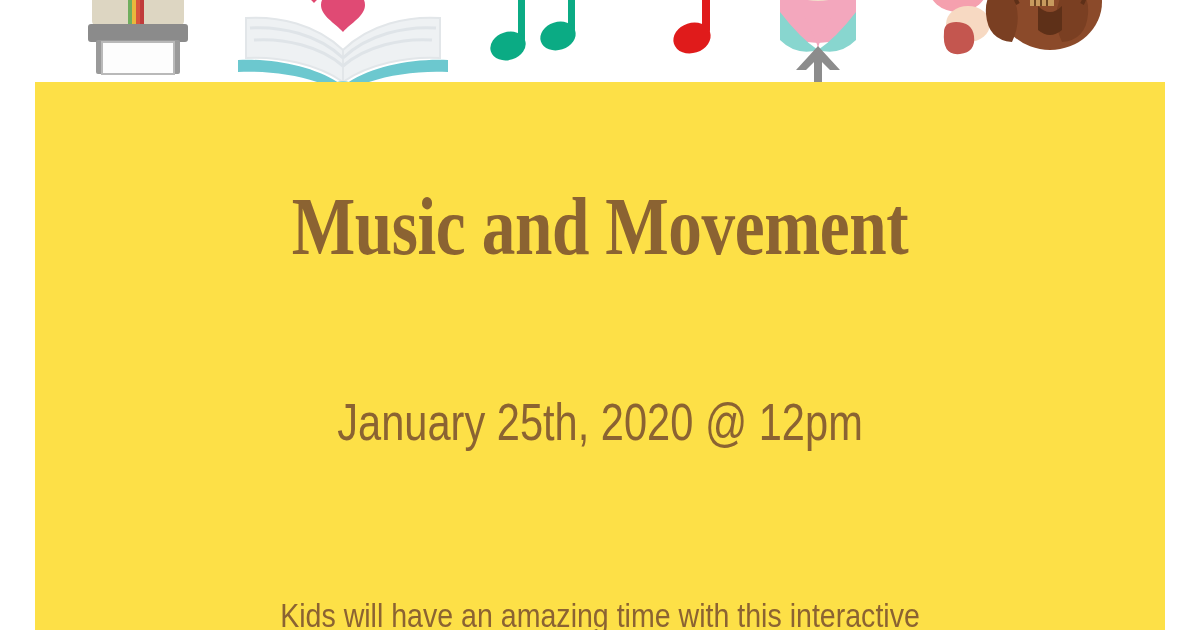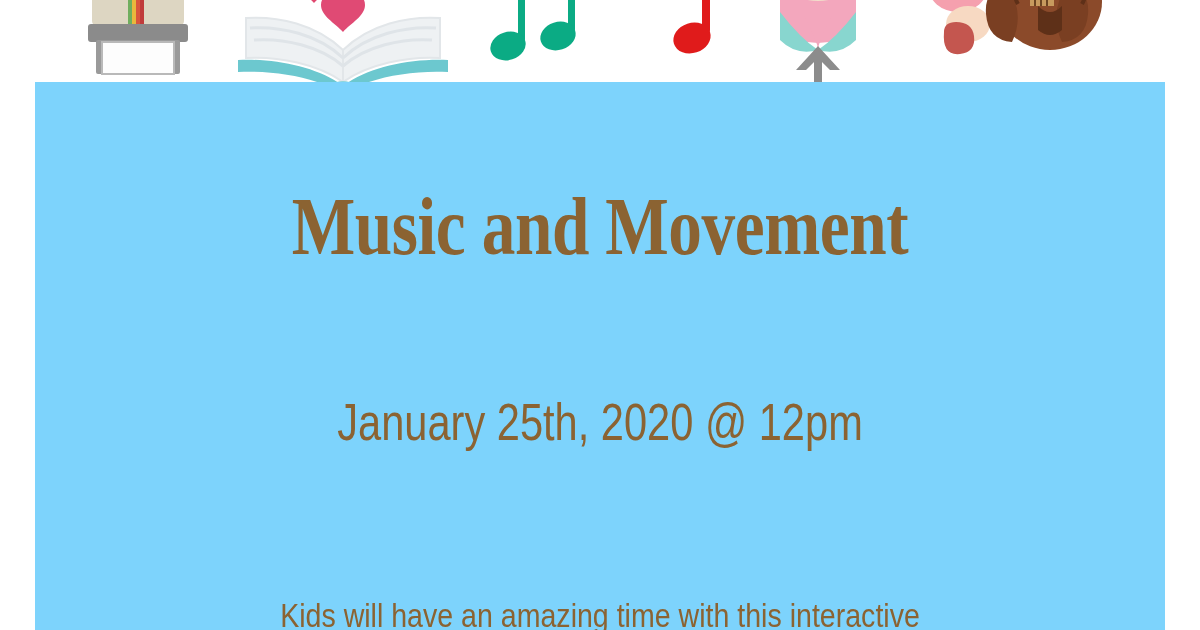--- a/index.html
+++ b/index.html
@@ -50,21 +50,21 @@
   
   .d-violin { left: 918px; top: -50px; }
 
   
   .panel {
     position: absolute;
     left: 35px;
     top: 82px;
     width: 1130px;
     height: 548px;
-    background: #7dd3fc;
+    background: #fde047;
     overflow: hidden;
   }
 
   .title {
     position: absolute;
     left: 0;
     top: 104px;
     width: 1130px;
     text-align: center;
     font-family: "Liberation Serif", "DejaVu Serif", serif;

